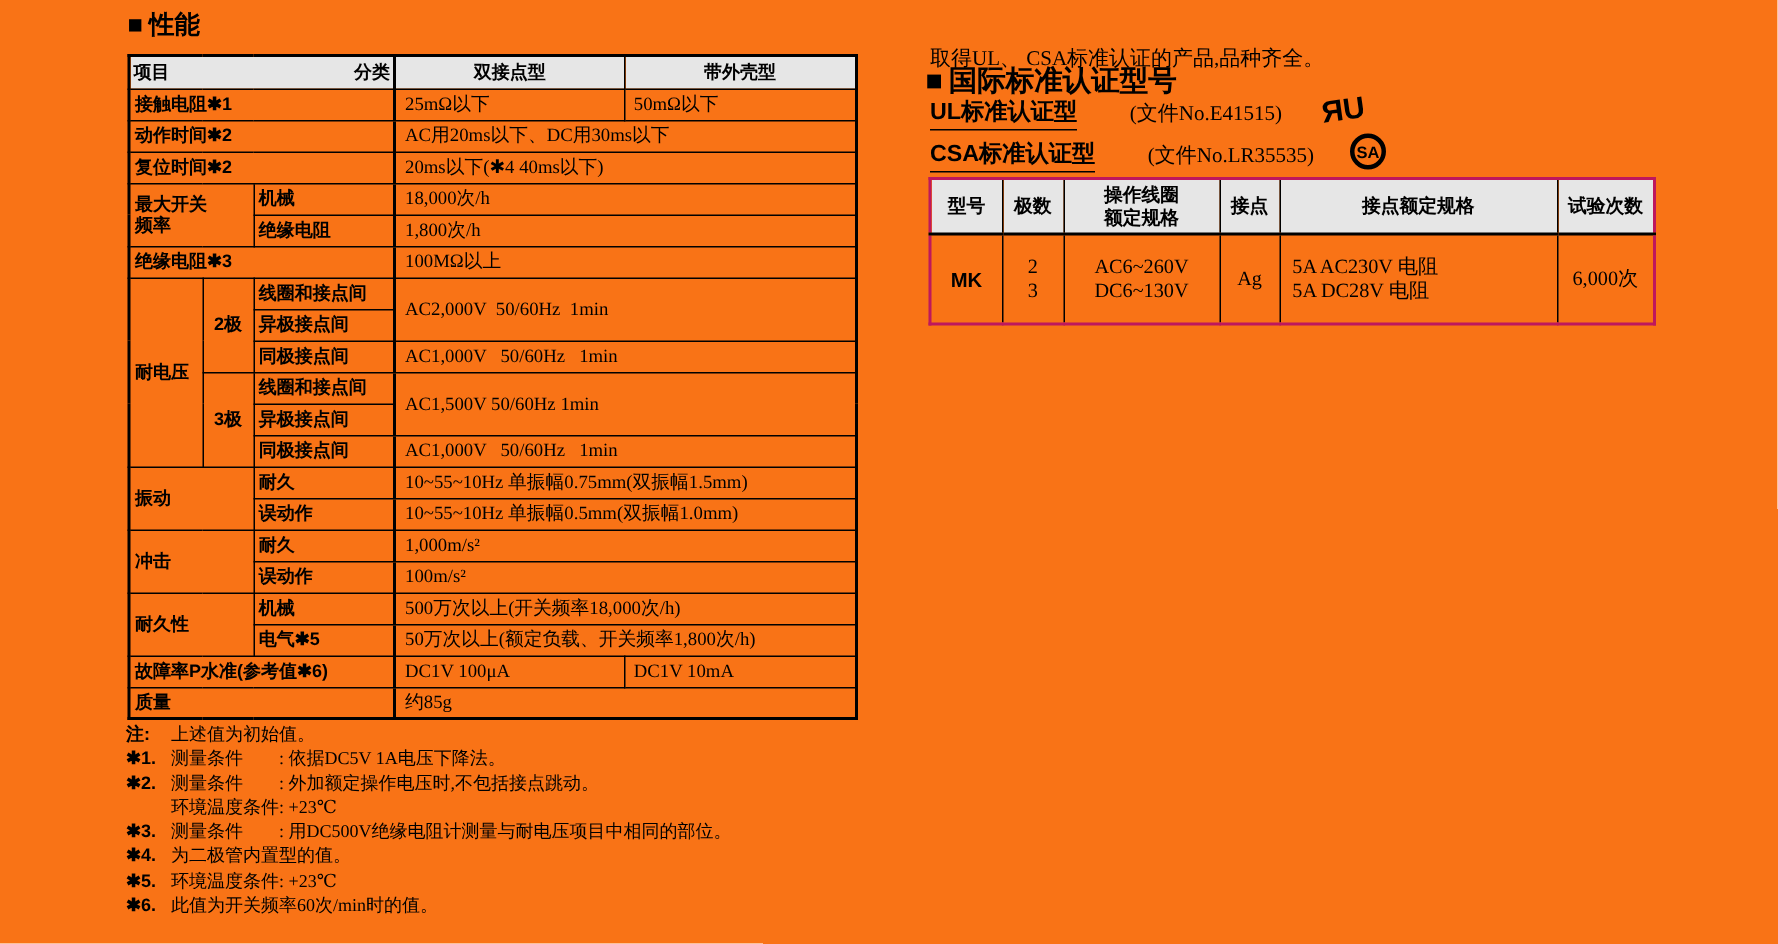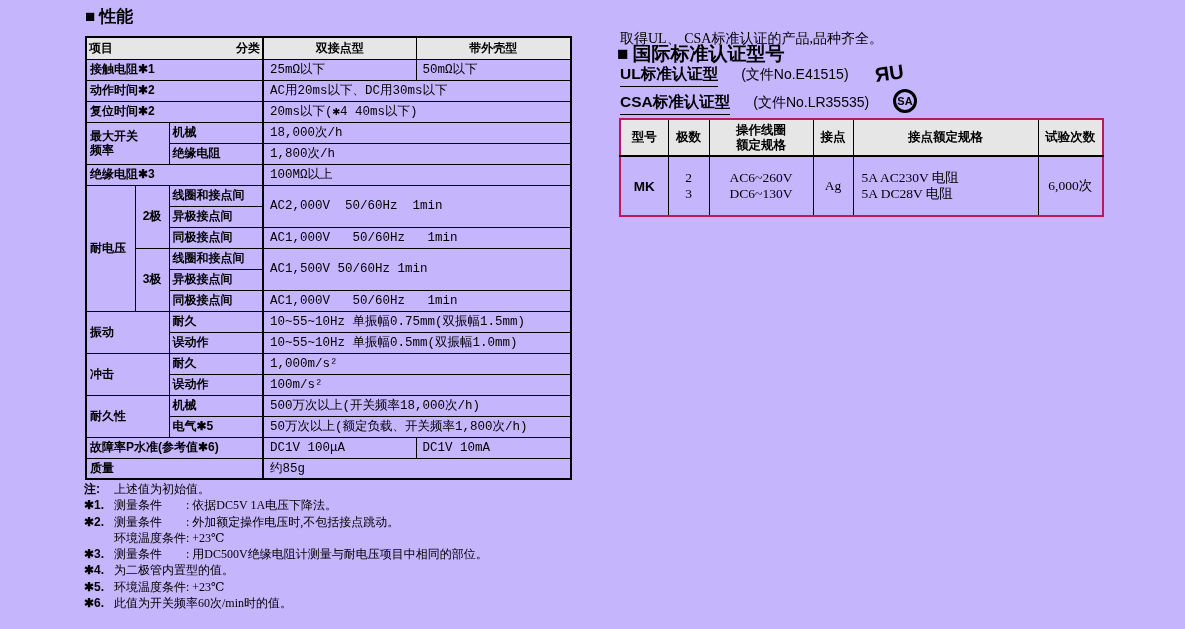--- a/index.html
+++ b/index.html
@@ -1,52 +1,52 @@
 <!DOCTYPE html>
 <html><head>
 <meta charset="utf-8">
 <style>
   html,body { margin:0; padding:0; background:#ffffff; }
-  .page { position:relative; width:1185px; height:629px; background:#c4b5fd; color:#000;
+  .page { position:relative; width:1185px; height:629px; background:#f97316; color:#000;
           font-family:"Liberation Sans", sans-serif; overflow:hidden; }
 
   .sec-heading { position:absolute; margin:0; font-weight:bold; white-space:nowrap; }
   #perf-heading { left:85px; top:5px; font-size:17px; }
   #cert-heading { left:617px; top:2px; font-size:19px;margin-top:39px; }
   .bullet { margin-right:4px; }
 
   
   table.perf { position:absolute; left:85px; top:36px; width:485px;
                border-collapse:collapse; table-layout:fixed;
                border:2px solid #000; }
   table.perf tr { height:21px; }
   table.perf tr.hrow { height:22px; }
   table.perf td { border:1px solid #000; overflow:hidden; vertical-align:middle;margin-top:36px; }
   td.thickL { border-left:2px solid #000 !important; }
   td.lbl { font-family:"Liberation Sans", sans-serif; font-weight:bold; font-size:12px; padding:0 3px; }
-  td.val { font-family:Liberation Mono, monospace; font-size:12.5px; padding:0 6px; white-space:pre; }
+  td.val { font-family:Liberation Serif, serif; font-size:12.5px; padding:0 6px; white-space:pre; }
   td.ctr { text-align:center; padding:0 1px; }
   .hdr { background:#e6e6e6; font-weight:bold; font-size:12px; }
   .split { display:flex; justify-content:space-between; padding:0 1px; }
   .pre { white-space:pre-line; line-height:14px; }
 
   
   .notes { position:absolute; left:84px; top:481px; width:520px; }
   .note-line { display:flex; line-height:16.3px; font-size:12px; }
   .note-marker { flex:none; width:30px; font-weight:bold; font-family:"Liberation Sans", sans-serif; }
   .note-text { font-family:"Liberation Serif","DejaVu Serif",serif; white-space:pre-wrap; }
 
   
   #cert-intro { position:absolute; left:620px; top:30px;
                 font-family:"Liberation Serif","DejaVu Serif",serif; font-size:14px; white-space:pre; }
   .cert-line { position:absolute; left:620px; display:flex; align-items:center; gap:23px; white-space:nowrap; }
   #ul-line  { top:61px; }
   #csa-line { top:88px; }
   .cert-title { font-weight:bold; font-size:15.5px; border-bottom:1.5px solid #000; padding-bottom:1px; }
-  .cert-detail { font-family:Liberation Sans, sans-serif; font-size:14px; }
+  .cert-detail { font-family:Liberation Serif, serif; font-size:14px;margin-left:12px; }
   .logo { flex:none; display:inline-block; }
 
   table.cert { position:absolute; left:619px; top:118px; width:483px;
                border-collapse:collapse; table-layout:fixed; border:2px solid #be185d; }
   table.cert td { border:1px solid #000; text-align:center; vertical-align:middle; overflow:hidden; }
   table.cert tr.chead { height:37px; }
   table.cert tr.cdata { height:60px; }
   table.cert td.hdr { font-size:12.5px; line-height:15px; border-bottom:2px solid #000; }
   table.cert td.cval { font-family:"Liberation Serif","DejaVu Serif",serif; font-size:13.5px; line-height:16px; }
   table.cert td.model { font-family:"Liberation Sans", sans-serif; font-weight:bold; font-size:13.5px; }

